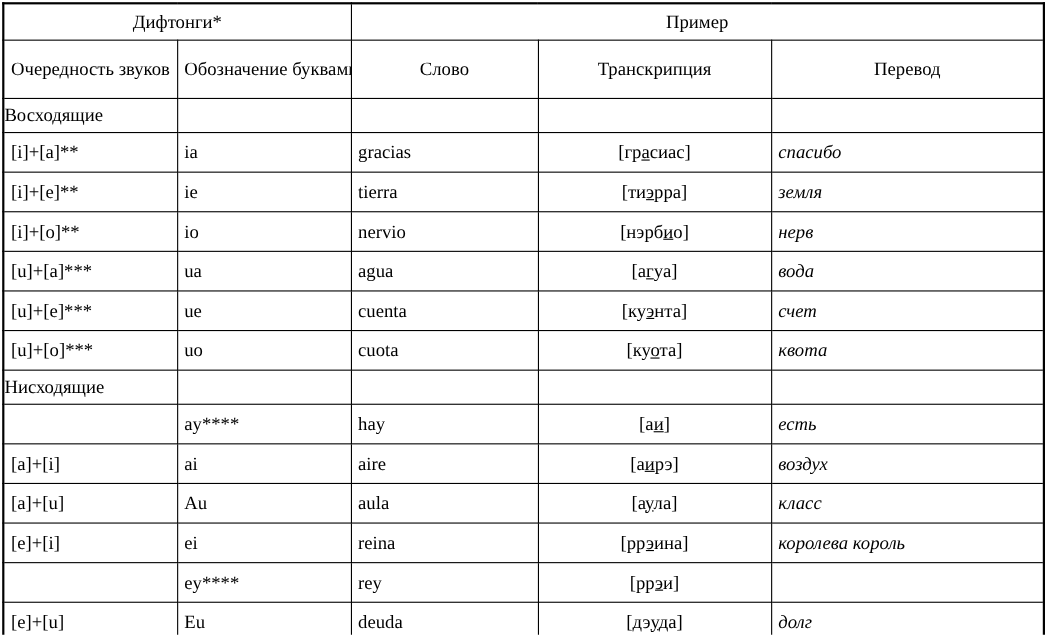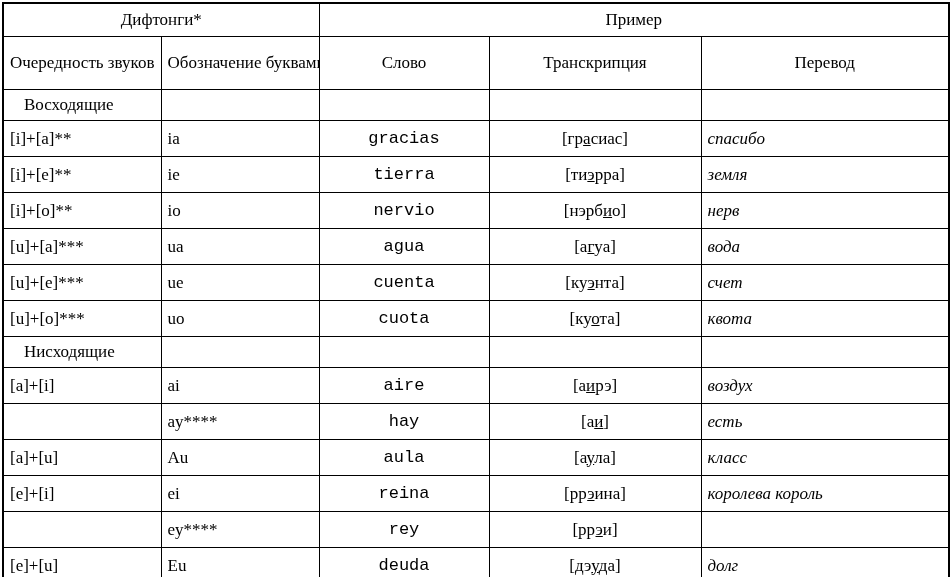--- a/index.html
+++ b/index.html
@@ -58,40 +58,38 @@
   }
   .hdr-sub td.left-head {
     text-align: left;
   }
   .section-row td {
     height: 26px;
     font-size: 18px;
     text-align: left;
   }
   .section-row td.sec-label {
-    padding-left: 20px;
+    padding-left: 0;
     margin-left: 20px;
   }
   .body-row td {
     height: 31px;
   }
   .cell-seq {
     font-size: 17px;
     letter-spacing: 0px;
     padding-left: 6px;
   }
   .cell-letters {
     font-size: 17px;
     padding-left: 10px;
     margin-top: 14px;
   }
   .cell-word {
     font-size: 18px;
-    text-align: center;
-    font-family: Liberation Mono, monospace;
   }
   .cell-trans {
     font-size: 18px;
     text-align: center;
   }
   .cell-mean {
     font-style: italic;
     font-size: 18px;
     padding-left: 10px;
   }
@@ -173,34 +171,34 @@
           <td class="cell-mean">квота</td>
         </tr>
         <tr class="section-row">
           <td class="sec-label">Нисходящие</td>
           <td class="empty">&nbsp;</td>
           <td class="empty">&nbsp;</td>
           <td class="empty">&nbsp;</td>
           <td class="empty">&nbsp;</td>
         </tr>
         <tr class="body-row">
+          <td class="cell-seq">&nbsp;</td>
+          <td class="cell-letters">ay****</td>
+          <td class="cell-word">hay</td>
+          <td class="cell-trans"><span>[а</span><span class="u">и</span><span>]</span></td>
+          <td class="cell-mean">есть</td>
+        </tr>
+        <tr class="body-row">
           <td class="cell-seq">[a]+[i]</td>
           <td class="cell-letters">ai</td>
           <td class="cell-word">aire</td>
           <td class="cell-trans"><span>[а</span><span class="u">и</span><span>рэ]</span></td>
           <td class="cell-mean">воздух</td>
         </tr>
         <tr class="body-row">
-          <td class="cell-seq">&nbsp;</td>
-          <td class="cell-letters">ay****</td>
-          <td class="cell-word">hay</td>
-          <td class="cell-trans"><span>[а</span><span class="u">и</span><span>]</span></td>
-          <td class="cell-mean">есть</td>
-        </tr>
-        <tr class="body-row">
           <td class="cell-seq">[a]+[u]</td>
           <td class="cell-letters">Au</td>
           <td class="cell-word">aula</td>
           <td class="cell-trans"><span>[а</span><span class="u">у</span><span>ла]</span></td>
           <td class="cell-mean">класс</td>
         </tr>
         <tr class="body-row">
           <td class="cell-seq">[e]+[i]</td>
           <td class="cell-letters">ei</td>
           <td class="cell-word">reina</td>

